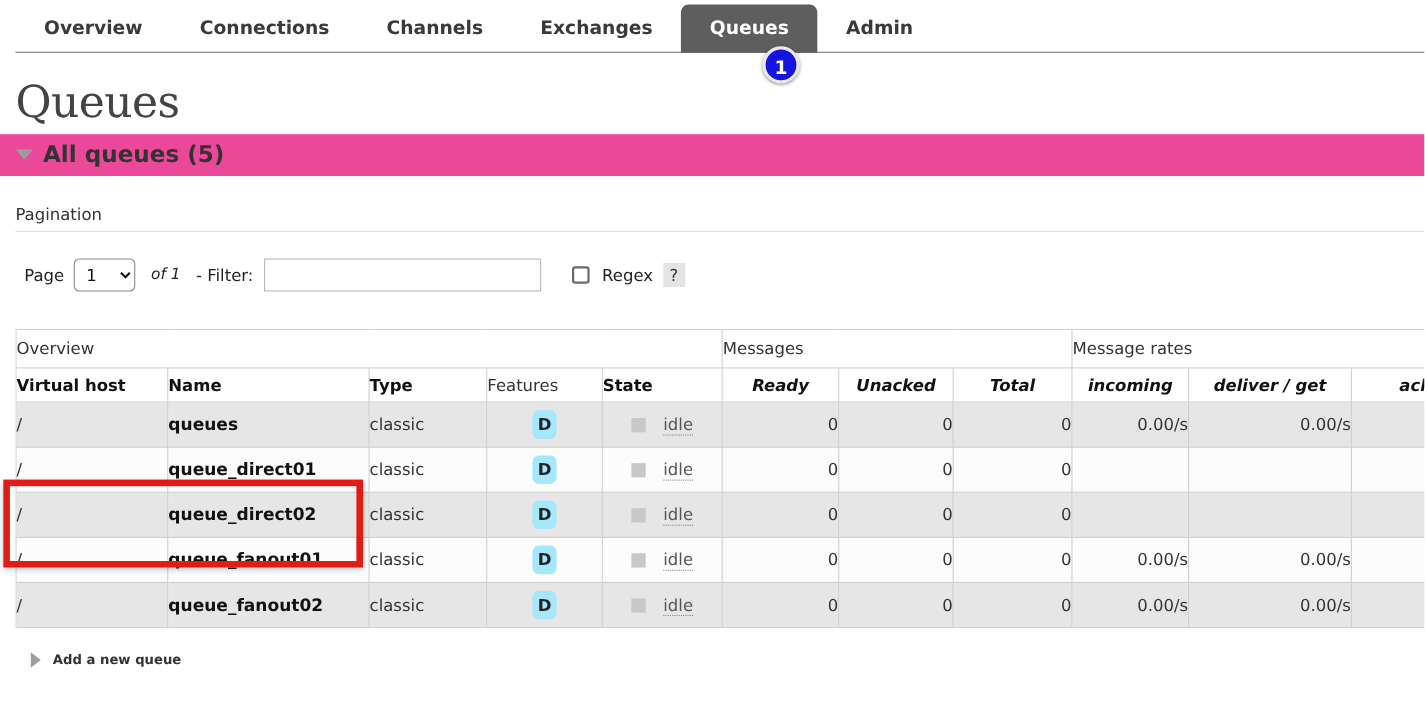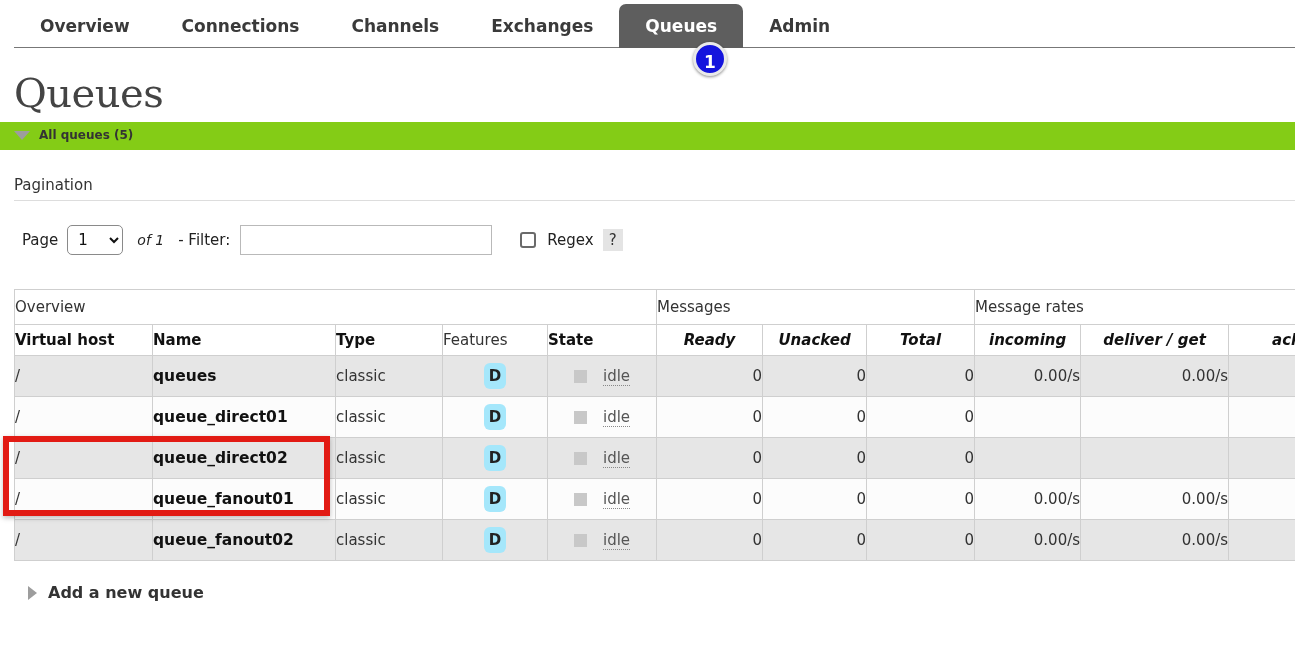--- a/index.html
+++ b/index.html
@@ -78,24 +78,24 @@
     font-family: "DejaVu Serif", "Liberation Serif", serif;
     font-weight: normal;
     font-size: 40px;
     color: #444444;
     margin: 22px 0 0 14px;
     letter-spacing: -0.5px;
   }
 
   
   .section-bar {
-    background: #84cc16;
+    background: #ec4899;
     padding: 6px 0 8px 14px;
     margin-top: 6px;
-    font-size: 12px;
+    font-size: 21px;
     font-weight: bold;
     color: #333333;
     display: flex;
     align-items: center;
     gap: 9px;
   }
   .tri-down {
     width: 0; height: 0;
     border-left: 8px solid transparent;
     border-right: 8px solid transparent;
@@ -253,21 +253,21 @@
     color: #555555;
     border-bottom: 1px dotted #888888;
   }
 
   
   .add-queue {
     display: flex;
     align-items: center;
     gap: 11px;
     margin: 22px 0 0 28px;
-    font-size: 16px;
+    font-size: 12px;
     font-weight: bold;
     color: #333333;
     cursor: pointer;
   }
 
   
   .annot-rect {
     position: absolute;
     border: 6px solid #e21b14;
     box-sizing: border-box;

